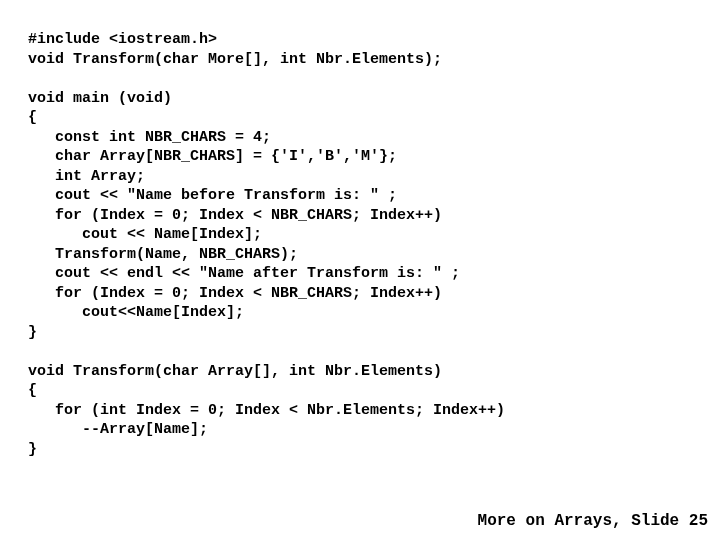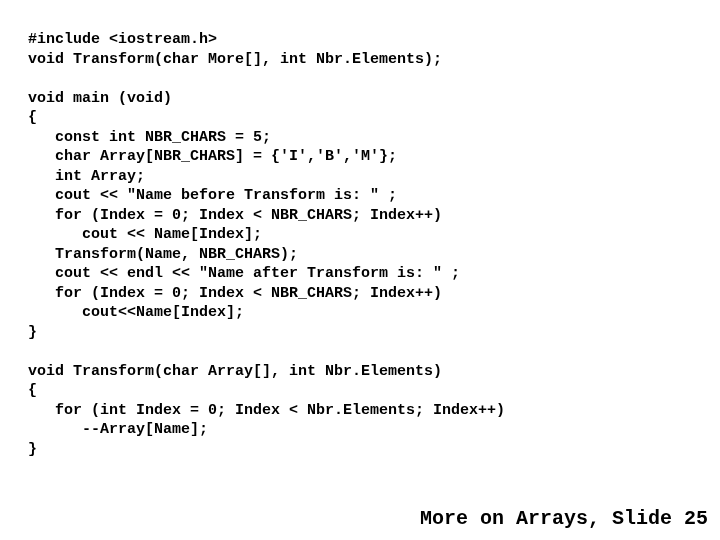--- a/index.html
+++ b/index.html
@@ -21,32 +21,32 @@
     top: 30px;
     left: 28px;
     white-space: pre;
   }
   .footer {
     position: absolute;
     bottom: 8px;
     right: 12px;
     font-family: "Courier New", Courier, monospace;
     font-weight: bold;
-    font-size: 20px;
+    font-size: 16px;
   }
 </style>
 </head>
 <body>
 
 <div class="code-block"><span>#include &lt;iostream.h&gt;</span>
 <span>void Transform(char More[], int Nbr.Elements);</span>
 <span></span>
 <span>void main (void)</span>
 <span>{</span>
-<span>   const int NBR_CHARS = 5;</span>
+<span>   const int NBR_CHARS = 4;</span>
 <span>   char Array[NBR_CHARS] = {'I','B','M'};</span>
 <span>   int Array;</span>
 <span>   cout &lt;&lt; "Name before Transform is: " ;</span>
 <span>   for (Index = 0; Index &lt; NBR_CHARS; Index++)</span>
 <span>      cout &lt;&lt; Name[Index];</span>
 <span>   Transform(Name, NBR_CHARS);</span>
 <span>   cout &lt;&lt; endl &lt;&lt; "Name after Transform is: " ;</span>
 <span>   for (Index = 0; Index &lt; NBR_CHARS; Index++)</span>
 <span>      cout&lt;&lt;Name[Index];</span>
 <span>}</span>

